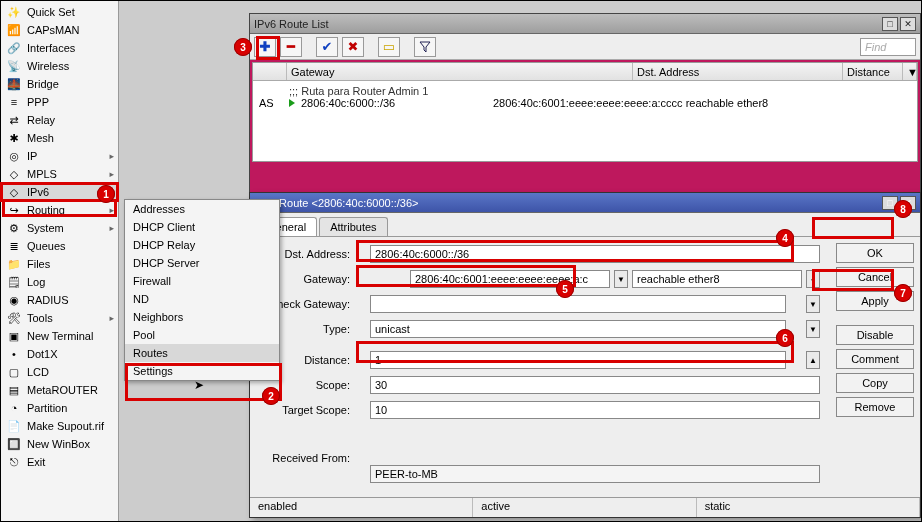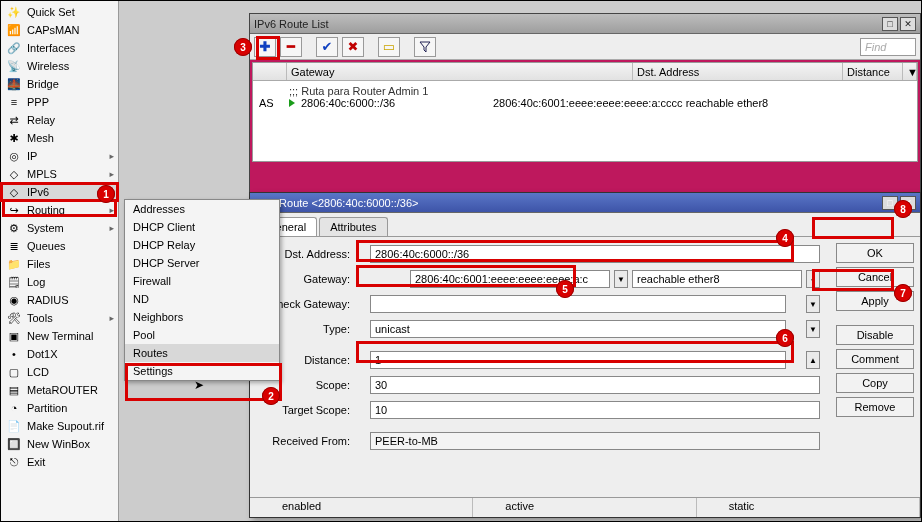--- a/index.html
+++ b/index.html
@@ -105,21 +105,21 @@
   .fields { flex:1; padding:8px 10px; display:flex; flex-direction:column; gap:7px; }
   .field { display:flex; align-items:center; gap:20px; }
   .field label { width:90px; text-align:right; }
   .field input, .field .txt {
     flex:1; height:18px; border:1px solid #888; background:#fff; padding:0 4px; font:inherit;
   }
   .dropbtn, .spin { width:14px; height:18px; border:1px solid #888; background:#eaeaea; display:flex; align-items:center; justify-content:center; font-size:8px;}
   .sidebtns { width:90px; padding:6px; display:flex; flex-direction:column; gap:4px; }
   .sbtn { height:20px; border:1px solid #888; background:#f2f2f2; display:flex; align-items:center; justify-content:center; }
   .status { display:flex; border-top:1px solid #999; height:20px; }
-  .status div { flex:1; border-right:1px solid #bbb; padding:2px 8px; font-size:11px;margin-left:24px; }
+  .status div { flex:1; border-right:1px solid #bbb; padding:2px 8px; font-size:11px; }
 
   .gwrow { display:flex; gap:4px; align-items:center; flex:1;margin-left:40px;}
   .gwrow .txt { flex:0 0 200px; }
   .gwrow .lbl2 { flex:1; border:1px solid #888; background:#fff; height:18px; padding:0 4px; display:flex; align-items:center;}
 
   
   .hl { position:absolute; border:3px solid #d80000; pointer-events:none; z-index:500; }
   .badge {
     position:absolute; width:18px; height:18px; border-radius:50%;
     background:#d80000; color:#fff; font-size:10px; font-weight:bold;
@@ -335,21 +335,21 @@
             <div class="field">
               <label>Scope:</label>
               <input value="30" style="">
             </div>
             <div class="field">
               <label>Target Scope:</label>
               <input value="10" style="">
             </div>
             <div class="field" style="margin-top:6px">
               <label>Received From:</label>
-              <input readonly="" style="background: rgb(244, 244, 244);" value="PEER-to-MB">
+              <input readonly="" style="background: rgb(244, 244, 244); margin-top: 33px;" value="PEER-to-MB">
             </div>
           </div>
           <div class="sidebtns">
             <div class="sbtn">OK</div>
             <div class="sbtn">Cancel</div>
             <div class="sbtn">Apply</div>
             <div style="height:6px"></div>
             <div class="sbtn">Disable</div>
             <div class="sbtn">Comment</div>
             <div class="sbtn">Copy</div>

